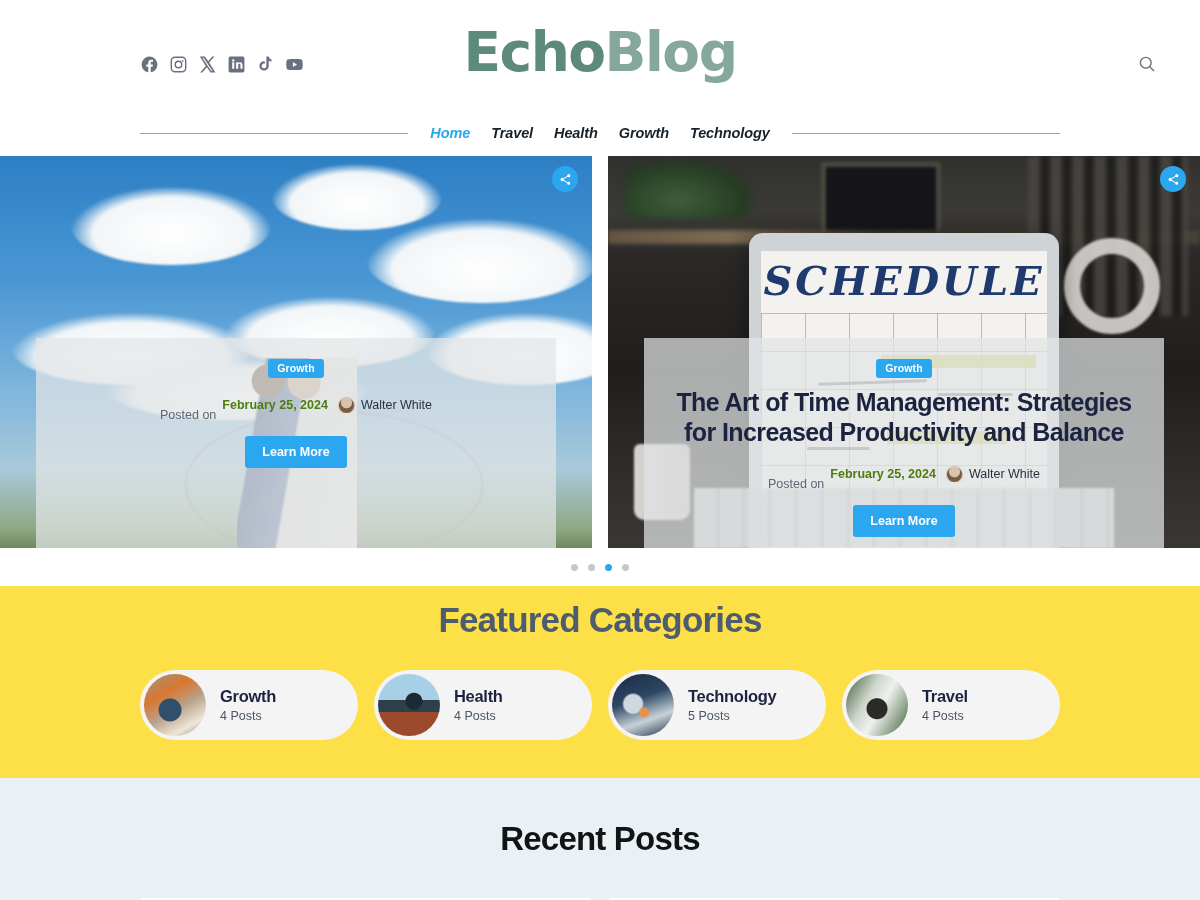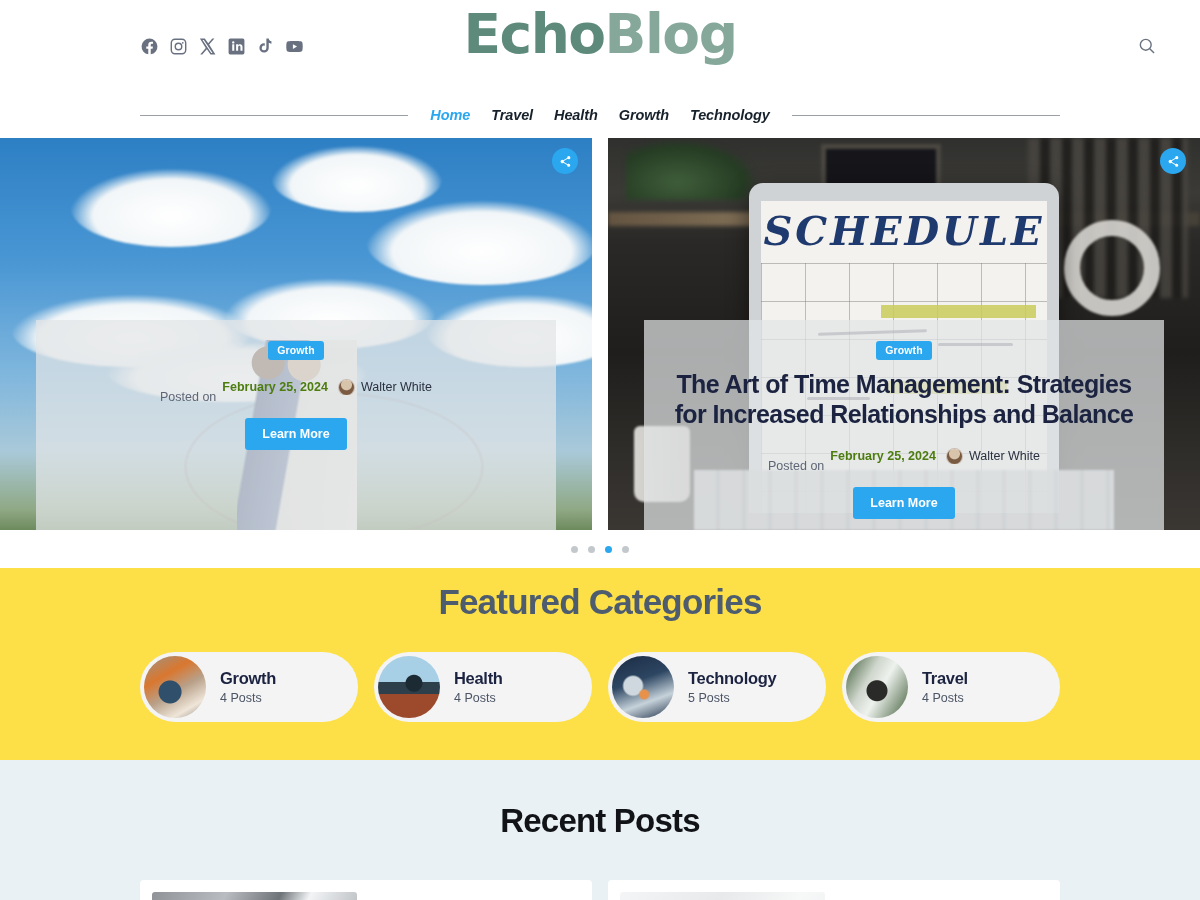--- a/index.html
+++ b/index.html
@@ -14,20 +14,21 @@
 
   
   .site-header {
     height: 92px;
     display: flex;
     align-items: center;
     justify-content: space-between;
     padding: 0 38px 0 140px;
     background: #fff;
     position: relative;
+    margin-top: 18px;
   }
   .social-bar { display: flex; align-items: center; gap: 10px; }
   .social-icon {
     width: 19px; height: 19px;
     display: inline-flex; align-items: center; justify-content: center;
     color: #6b7280;
     cursor: pointer;
   }
   .social-icon svg { width: 100%; height: 100%; fill: #697080; display: block; }
 
@@ -156,21 +157,21 @@
     filter: blur(2.5px);
   }
   .office-blinds {
     position: absolute; right: 2%; top: 0; width: 160px; height: 160px;
     background: repeating-linear-gradient(90deg, #4a4742 0 12px, #1d1c1a 12px 22px);
     filter: blur(2px); opacity: .8;
   }
   .tablet {
     position: absolute;
     left: 50%; transform: translateX(-50%);
-    top: 45px;
+    top: 77px;
     width: 310px; height: 330px;
     background: #cfd3d6;
     border-radius: 14px 14px 0 0;
     padding: 18px 12px 0 12px;
     box-shadow: 0 6px 22px rgba(0,0,0,.45);
   }
   .tablet-screen {
     width: 100%; height: 100%;
     background: #f4f2ee;
     overflow: hidden;
@@ -528,21 +529,21 @@
     </div>
 
     <div class="share-fab">
       <svg viewBox="0 0 24 24">
           <path d="M18 16.1c-.8 0-1.5.3-2 .8l-7.1-4.1c0-.3.1-.5.1-.8s0-.5-.1-.8l7-4.1c.5.5 1.3.8 2.1.8a3 3 0 1 0-3-3c0 .3 0 .5.1.8L8 9.8a3 3 0 1 0 0 4.4l7.1 4.2c0 .2-.1.5-.1.7a2.9 2.9 0 1 0 3-3z"></path>
         </svg>
     </div>
 
     <div class="hero-overlay">
       <span class="cat-badge">Growth</span>
-      <h2 class="hero-title">The Art of Time Management: Strategies for Increased Relationships and Balance</h2>
+      <h2 class="hero-title">The Art of Time Management: Strategies for Increased Productivity and Balance</h2>
       <div class="hero-meta">
         <span class="muted">Posted on</span>
         <span class="date">February 25, 2024</span>
         <span class="avatar"></span>
         <span>Walter White</span>
       </div>
       <button class="learn-btn">Learn More</button>
     </div>
   </article>
 </section>

